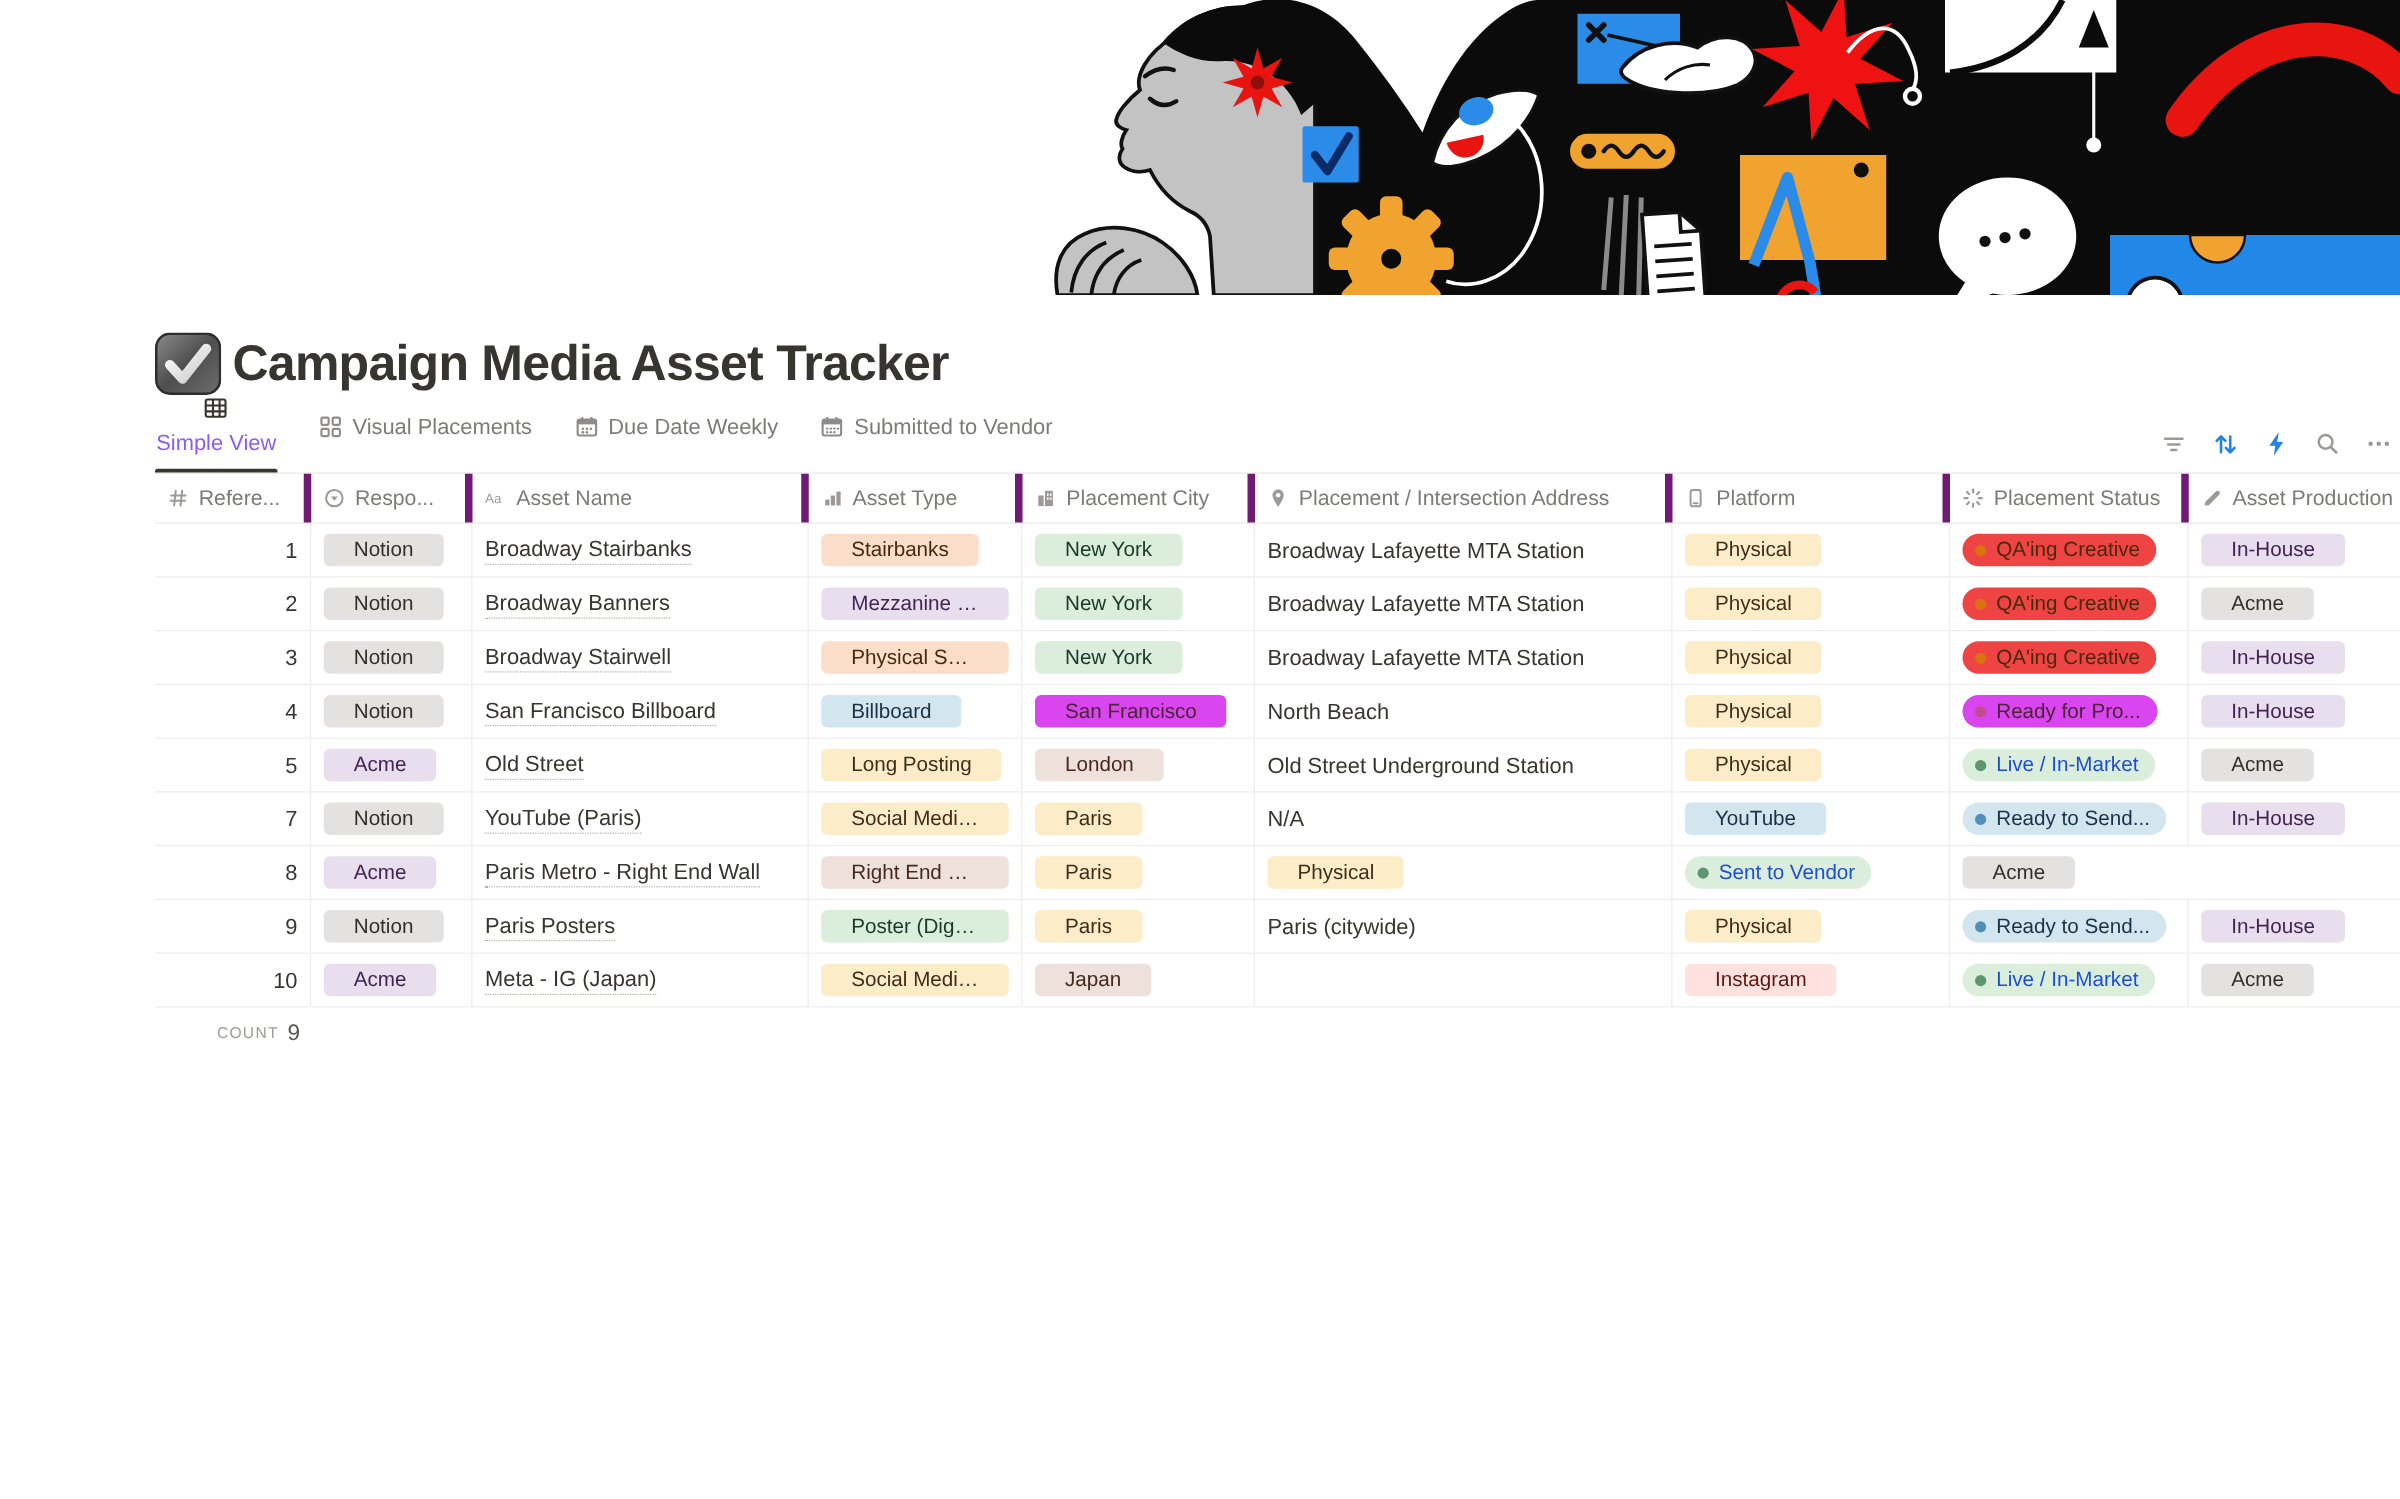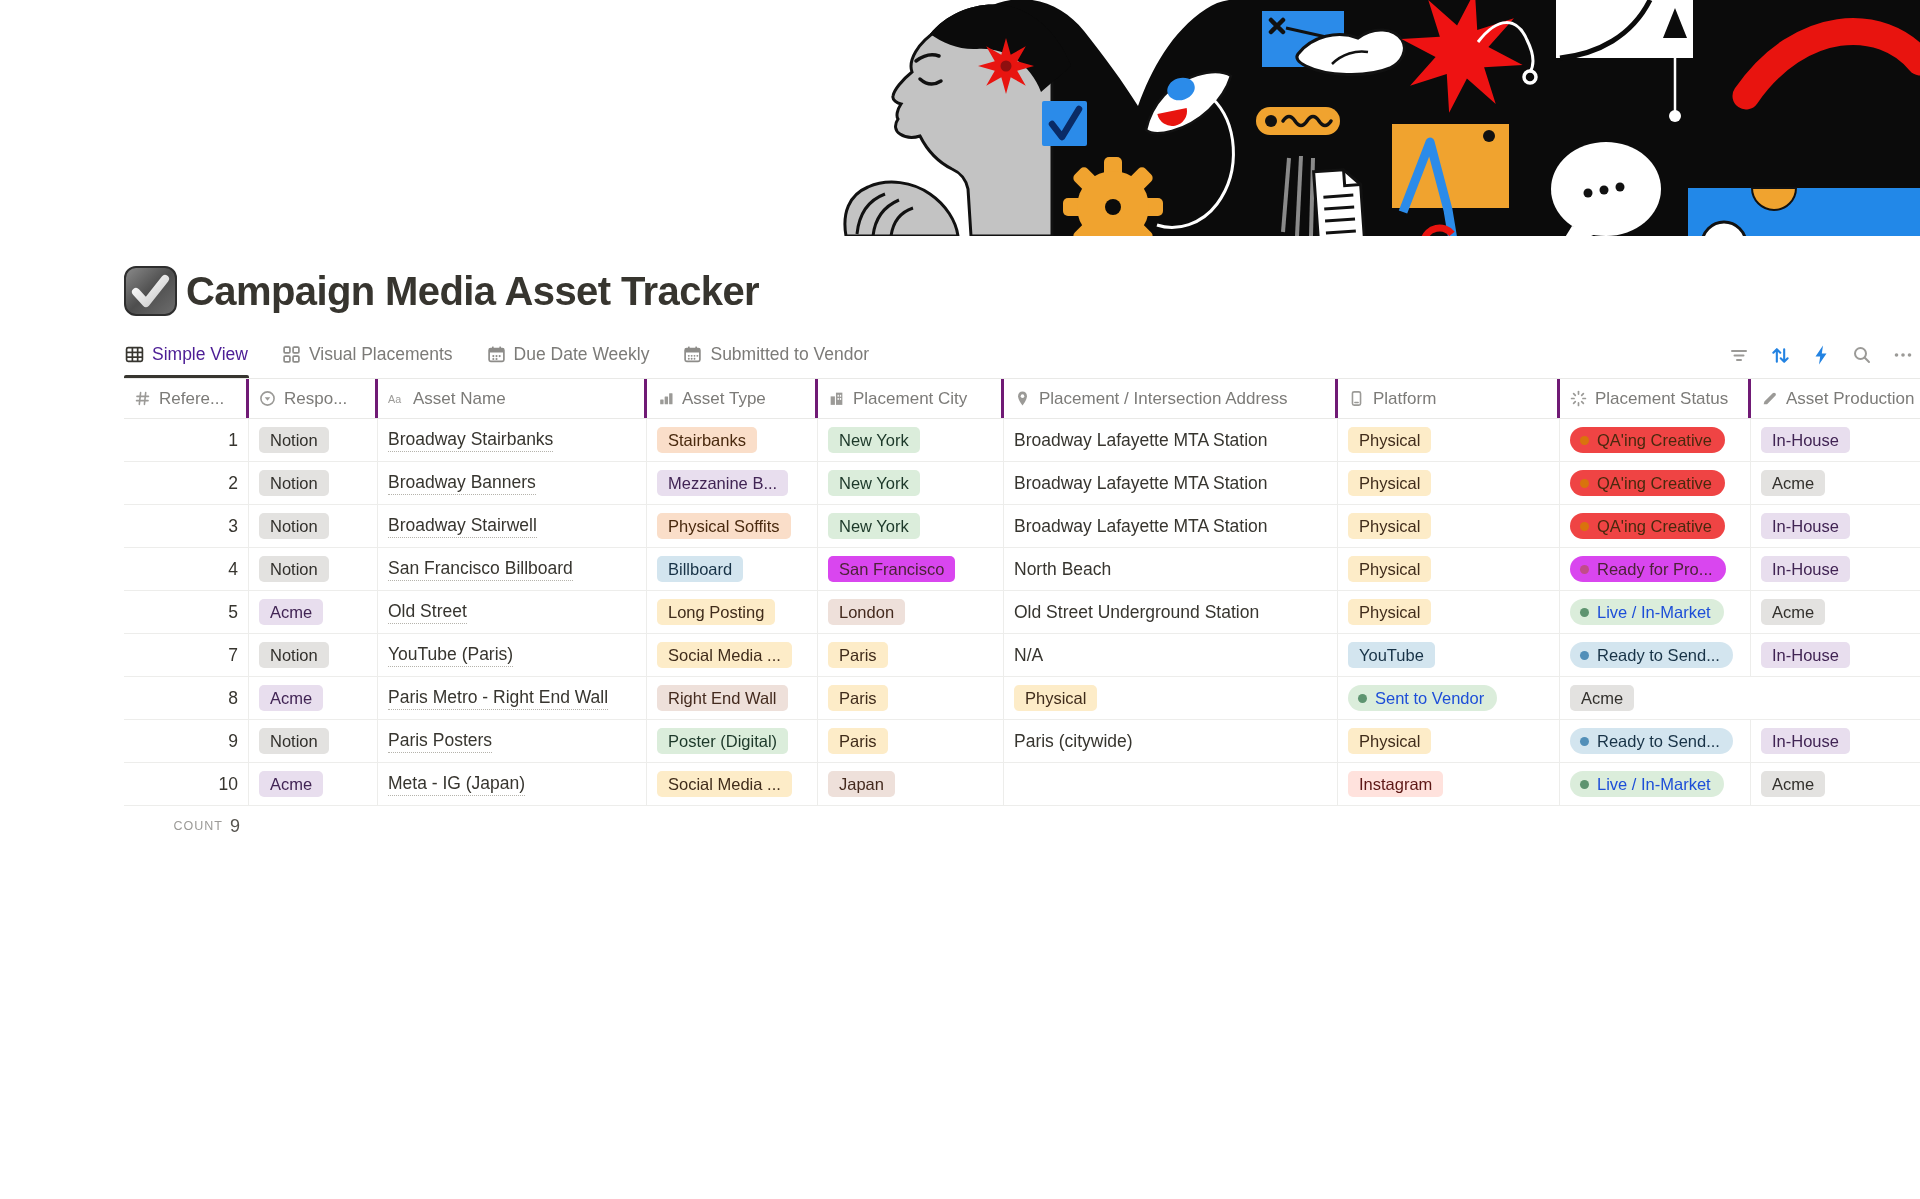--- a/index.html
+++ b/index.html
@@ -15,42 +15,42 @@
   
   .title-row { margin:30px 0 0 124px; display:flex; align-items:center; gap:9px; }
   .page-icon { width:53px; height:50px; flex:0 0 auto; cursor:pointer; }
   h1.page-title { margin:0; font-size:40px; font-weight:700; letter-spacing:-0.6px; color:#37352F; }
   
   .tabbar { margin:18px 0 0 124px; width:1796px; display:flex; align-items:flex-end; height:44px; }
   .tabs { display:flex; gap:32px; }
   .tab { display:flex; align-items:center; gap:8px; font-size:17.5px; font-weight:500;
          color:#7C7B78; padding:8px 1px 13px 1px; position:relative; cursor:pointer; white-space:nowrap; }
   .tab .ticon { width:19px; height:19px; display:flex; }
-  .tab.active { color:#4c1d95; }
+  .tab.active { color:#8b5cf6;flex-direction:column; }
   .tab.active::after { content:""; position:absolute; left:0; right:0; bottom:0; height:3px;
          background:#37352F; border-radius:2px 2px 0 0; }
   .toolbar { margin-left:auto; display:flex; align-items:center; gap:19px; padding:0 6px 12px 0; }
   .tbtn { width:22px; height:22px; display:flex; align-items:center; justify-content:center; cursor:pointer; }
   
   .table { margin-left:124px; width:1796px; border-top:1px solid #E9E9E7; }
   .thead, .tr { display:grid;
     grid-template-columns:125px 129px 269px 171px 186px 334px 222px 191px minmax(0,1fr); }
   .thead { height:40px; border-bottom:1px solid #E9E9E7; }
   .th { display:flex; align-items:center; gap:8px; padding:0 10px; color:#7C7B78;
-        font-size:17px; border-right:3px solid #701a75; overflow:hidden; white-space:nowrap; cursor:pointer; }
+        font-size:17px; border-right:6px solid #701a75; overflow:hidden; white-space:nowrap; cursor:pointer; }
   .th:last-child { border-right:none; }
   .th .hicon { width:17px; height:17px; flex:0 0 auto; display:flex; }
   .tr { height:43px; border-bottom:1px solid #EDEDEB; }
   .td { display:flex; align-items:center; padding:0 10px; border-right:1px solid #EDEDEB;
         font-size:17.5px; overflow:hidden; white-space:nowrap; cursor:pointer; }
   .td:last-child { border-right:none; }
   .td--num { justify-content:flex-end; color:#37352F; }
   .td--title { font-weight:500; }
   .td--title .ttext { border-bottom:1.5px dotted #B5B3AC; padding-bottom:1px; }
-  .tag { display:inline-block; padding:3px 11px; border-radius:5px; font-size:16.5px; line-height:1.25;
+  .tag { display:inline-block; padding:3px 24px; border-radius:5px; font-size:16.5px; line-height:1.25;
          max-width:100%; overflow:hidden; text-overflow:ellipsis; white-space:nowrap; }
   .pill { display:inline-flex; align-items:center; gap:8px; padding:3px 13px 3px 10px;
           border-radius:999px; font-size:16.5px; line-height:1.25; max-width:100%; overflow:hidden; }
   .pill .dot { width:9px; height:9px; border-radius:50%; flex:0 0 auto; }
   .tag--gray   { background:#E3E2E0; color:#32302C; }
   .tag--purple { background:#E8DEEE; color:#412454; }
   .tag--orange { background:#FADEC9; color:#49290E; }
   .tag--green  { background:#DBEDDB; color:#1C3829; }
   .tag--blue   { background:#D3E5EF; color:#183347; }
   .tag--pink   { background:#d946ef; color:#4C2337; }

